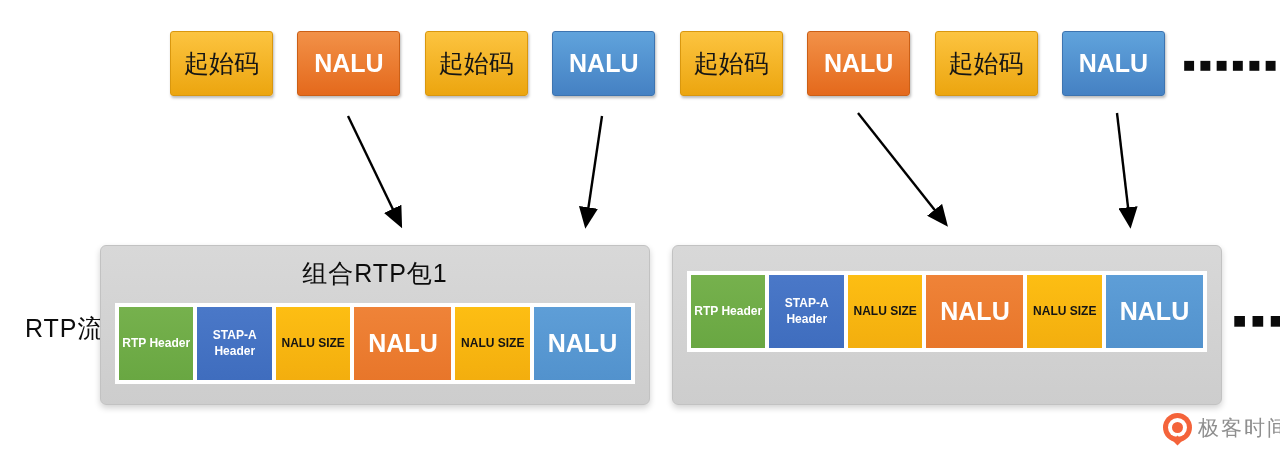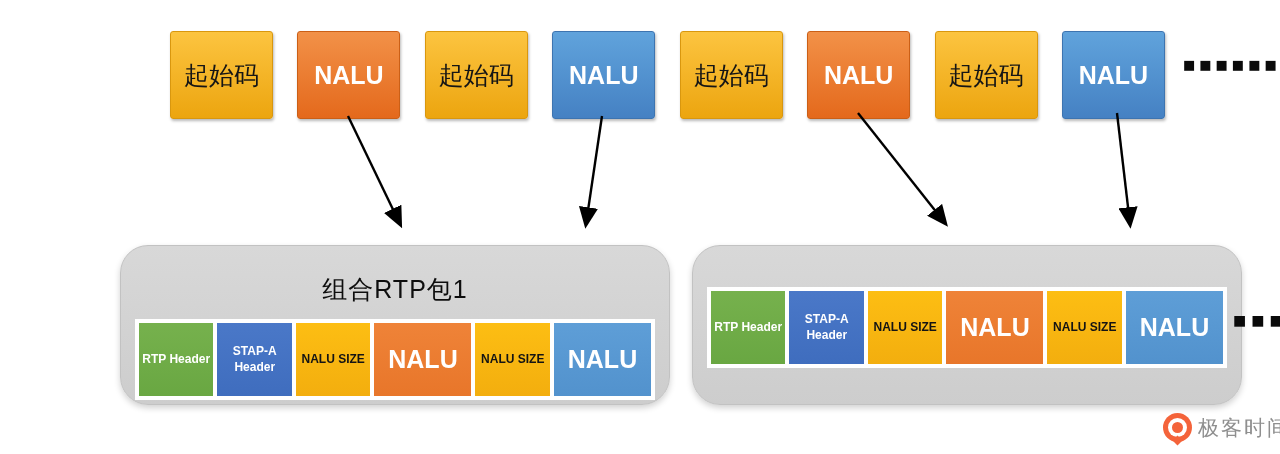--- a/index.html
+++ b/index.html
@@ -28,21 +28,21 @@
 
   
   .h264-boxes {
     position: absolute;
     left: 170px; top: 31px;
     width: 995px; height: 73px;
     display: flex;
     justify-content: space-between;
   }
   .hbox {
-    width: 103px; height: 88px;
+    width: 103px; height: 65px;
     display: flex; align-items: center; justify-content: center;
     border-radius: 3px;
     font-size: 25px;
     box-shadow: 1px 2px 3px rgba(0,0,0,0.28);
     white-space: nowrap;
   }
   .hbox.yellow {
     background: linear-gradient(180deg, #FCC440 0%, #ECA50F 100%);
     border: 1px solid #D9970E;
     color: #151515;
@@ -78,24 +78,23 @@
     pointer-events: none;
   }
 
   
   .packet {
     position: absolute;
     top: 245px;
     width: 550px; height: 160px;
     background: linear-gradient(180deg, #D8D8D8 0%, #CDCDCD 100%);
     border: 1px solid #C2C2C2;
-    border-radius: 28px;
+    border-radius: 6px;
     box-shadow: 0 3px 6px rgba(0,0,0,0.18);
-    padding: 27px 14px 0 14px;
-    margin-left: 20px;
+    padding: 11px 14px 0 14px;
   }
   .packet-1 { left: 100px; }
   .packet-2 { left: 672px; }
   .packet-title {
     text-align: center;
     color: #0d0d0d;
     font-size: 25px;
     line-height: 32px;
     letter-spacing: 1px;
   }
@@ -191,20 +190,21 @@
       <marker id="ah" markerWidth="9" markerHeight="8" refX="7" refY="4" orient="auto">
         <path d="M0,0 L9,4 L0,8 z" fill="#000000"></path>
       </marker>
     </defs>
     <line x1="348" y1="116" x2="400" y2="224" stroke="#000" stroke-width="2.4" marker-end="url(#ah)"></line>
     <line x1="602" y1="116" x2="586" y2="224" stroke="#000" stroke-width="2.4" marker-end="url(#ah)"></line>
     <line x1="858" y1="113" x2="945" y2="223" stroke="#000" stroke-width="2.4" marker-end="url(#ah)"></line>
     <line x1="1117" y1="113" x2="1130" y2="224" stroke="#000" stroke-width="2.4" marker-end="url(#ah)"></line>
   </svg>
 
+  <div class="row-label label-rtp">RTP流</div>
 
   <div class="packet packet-1">
     <div class="packet-title">组合RTP包1</div>
     <div class="packet-strip">
       <div class="seg seg-small seg-green">RTP Header</div>
       <div class="seg seg-small seg-bluedark">STAP-A Header</div>
       <div class="seg seg-small seg-yellow">NALU SIZE</div>
       <div class="seg seg-wide  seg-orange">NALU</div>
       <div class="seg seg-small seg-yellow">NALU SIZE</div>
       <div class="seg seg-wide  seg-blue">NALU</div>

